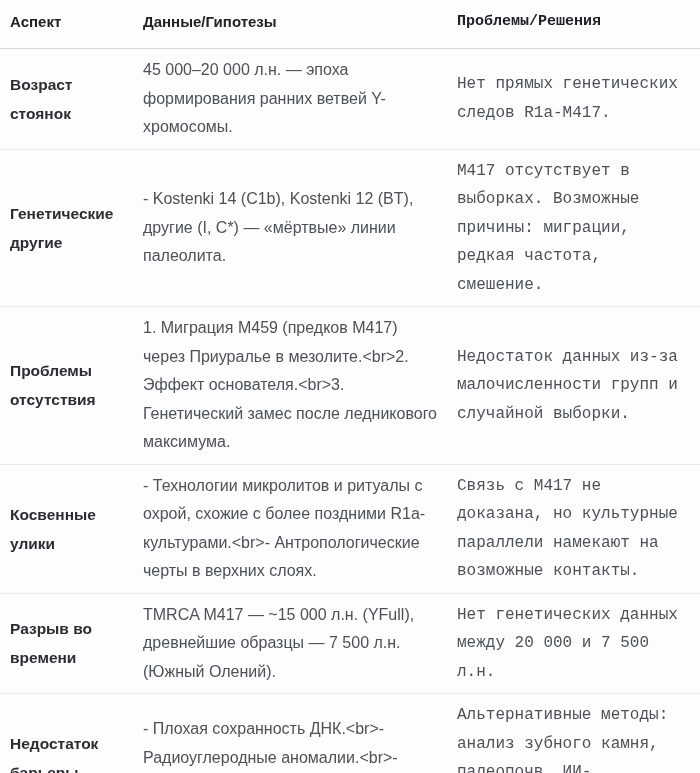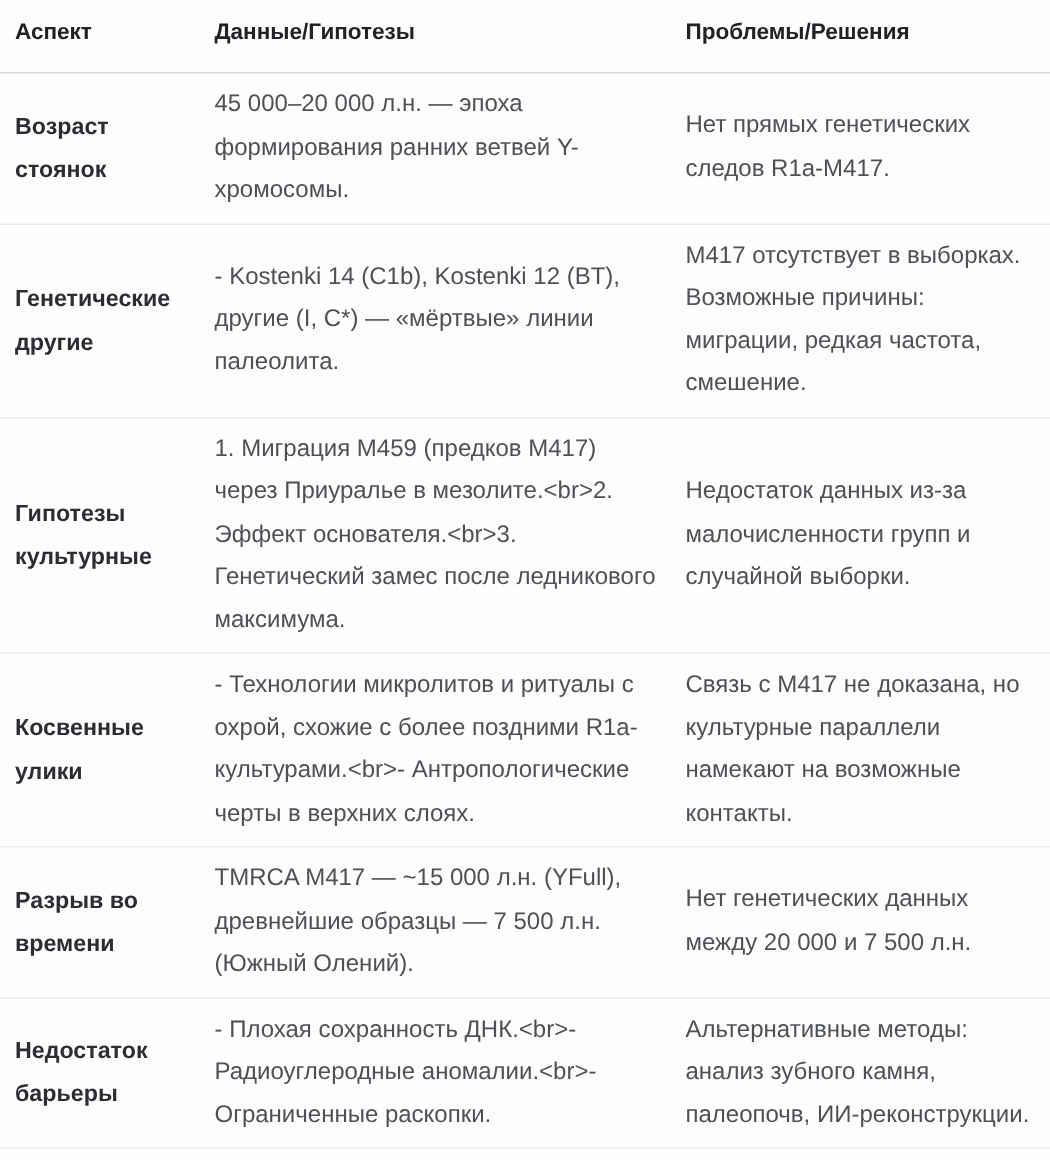--- a/index.html
+++ b/index.html
@@ -48,20 +48,21 @@
   }
   td.first {
     font-weight: bold;
     font-size: 15.5px;
     color: #2b2d33;
     line-height: 29px;
     margin-left: 10px;
   }
   td.last, th.last {
     padding-right: 5px;
+    font-family: Liberation Mono, monospace;
   }
 </style>
 </head>
 <body>
 
 <table class="aspects-table">
   <colgroup>
     <col class="col-aspect">
     <col class="col-data">
     <col class="col-problem">
@@ -78,21 +79,21 @@
       <td class="first">Возраст стоянок</td>
       <td>45 000–20 000 л.н. — эпоха формирования ранних ветвей Y-хромосомы.</td>
       <td class="last">Нет прямых генетических следов R1a-M417.</td>
     </tr>
     <tr>
       <td class="first">Генетические другие</td>
       <td>- Kostenki 14 (C1b), Kostenki 12 (BT), другие (I, C*) — «мёртвые» линии палеолита.</td>
       <td class="last">M417 отсутствует в выборках. Возможные причины: миграции, редкая частота, смешение.</td>
     </tr>
     <tr>
-      <td class="first">Гипотезы культурные</td>
+      <td class="first">Проблемы отсутствия</td>
       <td>1. Миграция M459 (предков M417) через Приуралье в мезолите.&lt;br&gt;2. Эффект основателя.&lt;br&gt;3. Генетический замес после ледникового максимума.</td>
       <td class="last">Недостаток данных из-за малочисленности групп и случайной выборки.</td>
     </tr>
     <tr>
       <td class="first">Косвенные улики</td>
       <td>- Технологии микролитов и ритуалы с охрой, схожие с более поздними R1a-культурами.&lt;br&gt;- Антропологические черты в верхних слоях.</td>
       <td class="last">Связь с M417 не доказана, но культурные параллели намекают на возможные контакты.</td>
     </tr>
     <tr>
       <td class="first">Разрыв во времени</td>

